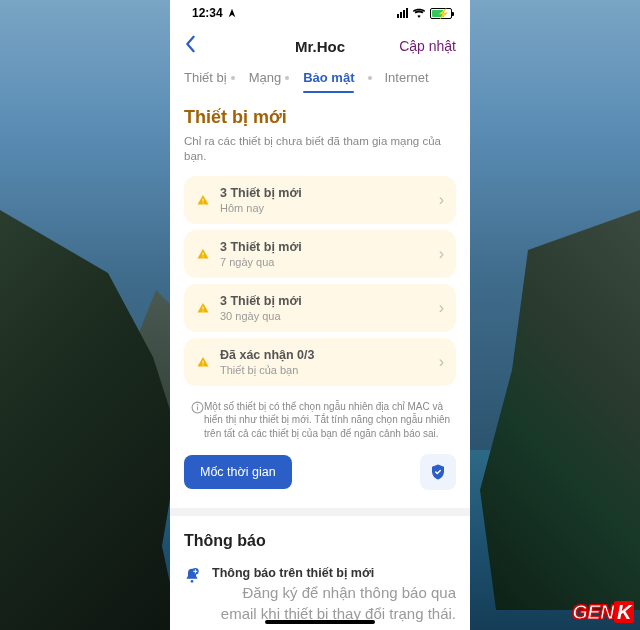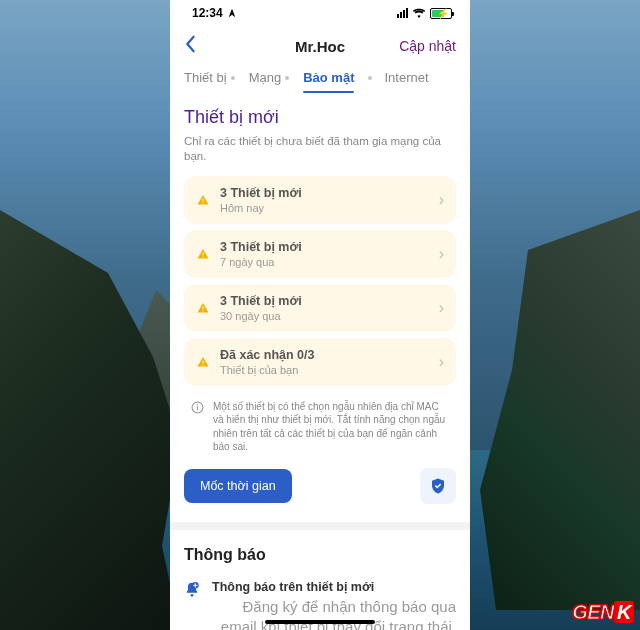--- a/index.html
+++ b/index.html
@@ -94,39 +94,39 @@
     gap: 14px;
     font-size: 13px;
     border-bottom: none;
     flex: none;
   }
   .tab-item { color: #888; padding-bottom: 8px; position: relative; display: flex; align-items: center; gap: 8px; }
   .tab-item.active { color: #2b5fc7; font-weight: 600; }
   .tab-item.active::after { content: ""; position: absolute; left: 0; right: 0; bottom: 0; height: 2px; background: #2b5fc7; border-radius: 2px; }
   .tab-dot { width: 4px; height: 4px; background: #c5c5c5; border-radius: 50%; margin-left: -4px; }
   .content { flex: 1; overflow: hidden; padding: 14px 14px 0; background: #fff; }
-  .section-title { font-size: 18px; font-weight: 400; color: #4c1d95; margin-bottom: 6px; }
+  .section-title { font-size: 18px; font-weight: 700; color: #a16207; margin-bottom: 6px; }
   .section-desc { font-size: 11.5px; color: #888; margin-bottom: 12px; line-height: 1.3; }
   .alert-row {
     background: #fff8e6;
     border-radius: 12px;
     padding: 10px 12px;
     margin-bottom: 6px;
     display: flex;
     align-items: center;
     gap: 10px;
   }
   .alert-icon-wrap { width: 14px; display: flex; justify-content: center; flex: none; }
   .alert-body { flex: 1; min-width: 0; }
   .alert-title { font-size: 12.5px; font-weight: 600; color: #555; }
   .alert-sub { font-size: 11px; color: #9a9a9a; margin-top: 2px; }
   .chevron { color: #bdbdbd; font-size: 16px; flex: none; }
   .info-row {
     display: flex;
-    gap: 9px;
+    gap: 0;
     padding: 8px 6px 14px;
     align-items: flex-start;
   }
   .info-icon { width: 14px; flex: none; display: flex; justify-content: center; color: #9a9a9a; margin-top: 1px; }
   .info-text { font-size: 10px; color: #888; line-height: 1.35; }
   .action-row { display: flex; gap: 8px; align-items: center; margin-bottom: 18px; }
   .primary-btn {
     background: #2b5fc7;
     color: #fff;
     font-size: 12.5px;

